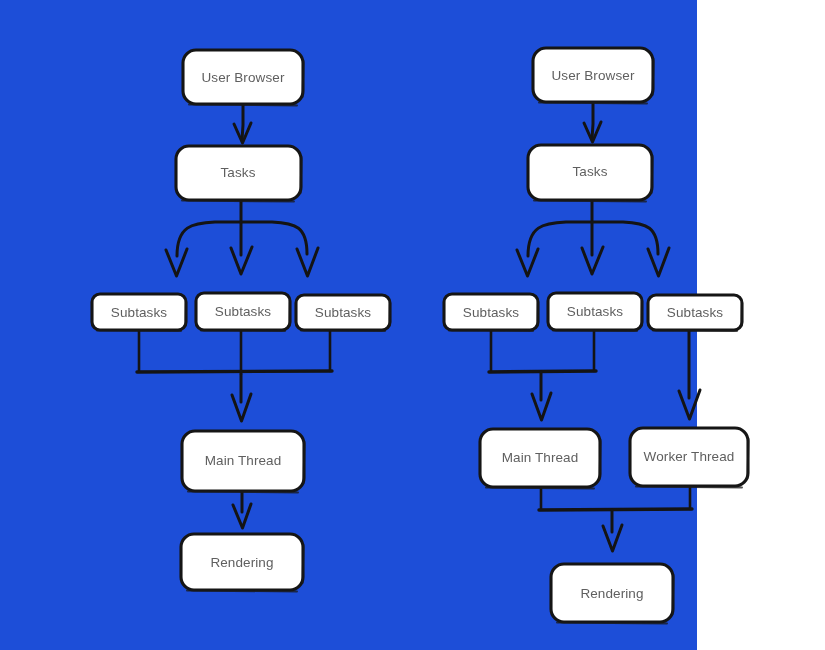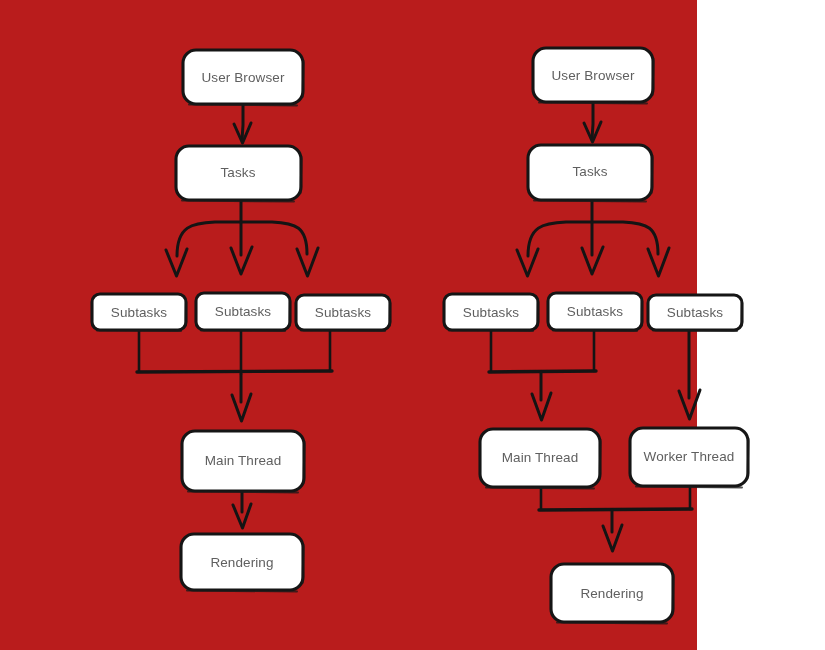--- a/index.html
+++ b/index.html
@@ -10,21 +10,21 @@
   body {
     width: 825px;
     height: 650px;
     overflow: hidden;
     font-family: "Liberation Sans", sans-serif;
   }
   #diagram-canvas {
     position: relative;
     width: 697px;
     height: 650px;
-    background: #b91c1c;
+    background: #1d4ed8;
     text-align: right;
   }
   svg#flow-svg {
     position: absolute;
     left: 0;
     top: 0;
     width: 825px;
     height: 650px;
     display: block;
   }

